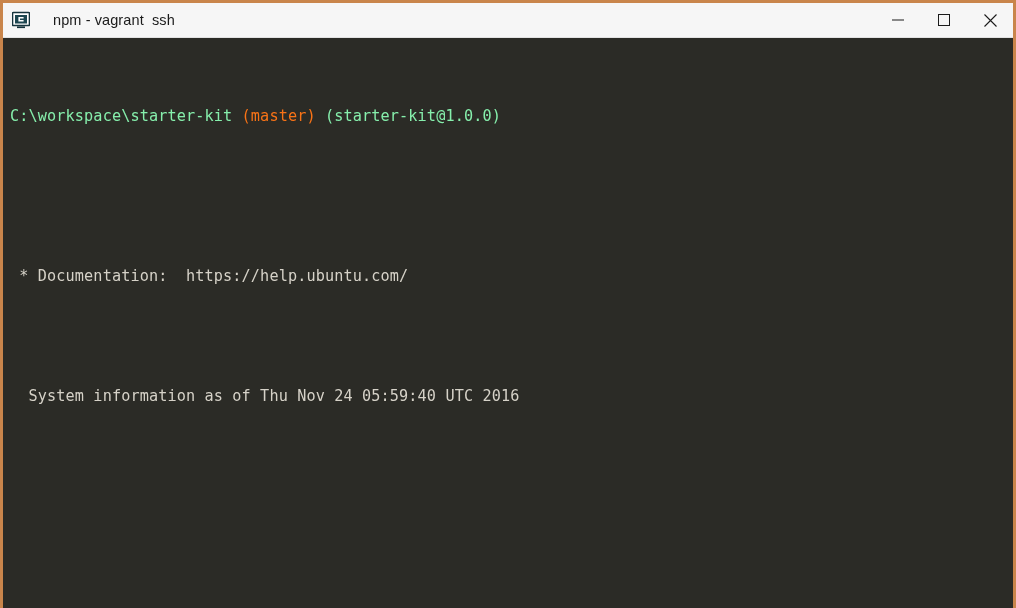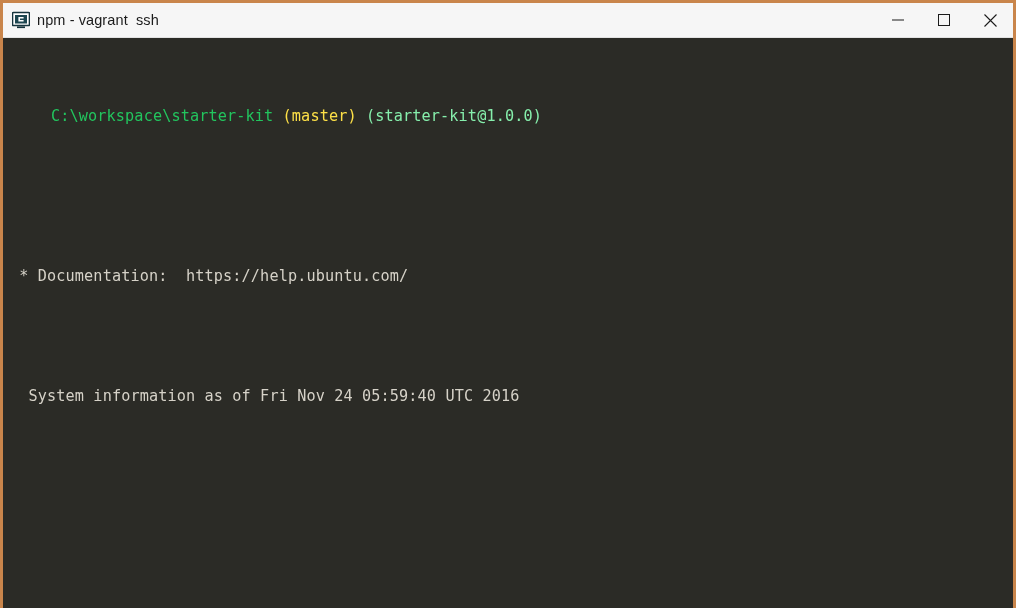--- a/index.html
+++ b/index.html
@@ -33,21 +33,21 @@
     background: #f6f6f6;
     display: flex;
     align-items: center;
     position: relative;
     border-bottom: 1px solid #e2e2e2;
   }
   .title-left {
     display: flex;
     align-items: center;
     padding-left: 9px;
-    gap: 7px;
+    gap: 23px;
     flex: 1;
     min-width: 0;
   }
   .app-icon {
     width: 18px;
     height: 18px;
     flex: 0 0 18px;
     position: relative;
   }
   .app-icon svg { display: block; }
@@ -83,22 +83,22 @@
   .term-text {
     font-family: "DejaVu Sans Mono", monospace;
     font-size: 15.2px;
     line-height: 20px;
     color: #d6d2c8;
     white-space: pre;
     margin: 0;
     letter-spacing: 0.12px;
   }
   .line { height: 20px; white-space: pre; }
-  .c-green  { color: #22c55e; margin-left: 41px; }
-  .c-red    { color: #fde047; }
+  .c-green  { color: #86efac; }
+  .c-red    { color: #f97316; }
   .c-yellow { color: #86efac; }
   .c-gray   { color: #9b978e; }
   .c-txt    { color: #d6d2c8; }
 </style>
 </head>
 <body>
 
 <div class="window">
 
   <div class="titlebar">
@@ -140,21 +140,21 @@
 
   <div class="terminal">
     <div class="term-text">
 
       <div class="line"><span class="c-green">C:\workspace\starter-kit</span><span class="c-txt"> </span><span class="c-red">(master)</span><span class="c-txt"> </span><span class="c-yellow">(starter-kit@1.0.0)</span></div>
 
 
       <div class="line"></div>
       <div class="line"> * Documentation:  https://help.ubuntu.com/</div>
       <div class="line"></div>
-      <div class="line">  System information as of Fri Nov 24 05:59:40 UTC 2016</div>
+      <div class="line">  System information as of Thu Nov 24 05:59:40 UTC 2016</div>
       <div class="line"></div>
       
       
       
       
       
       
       
       
       

